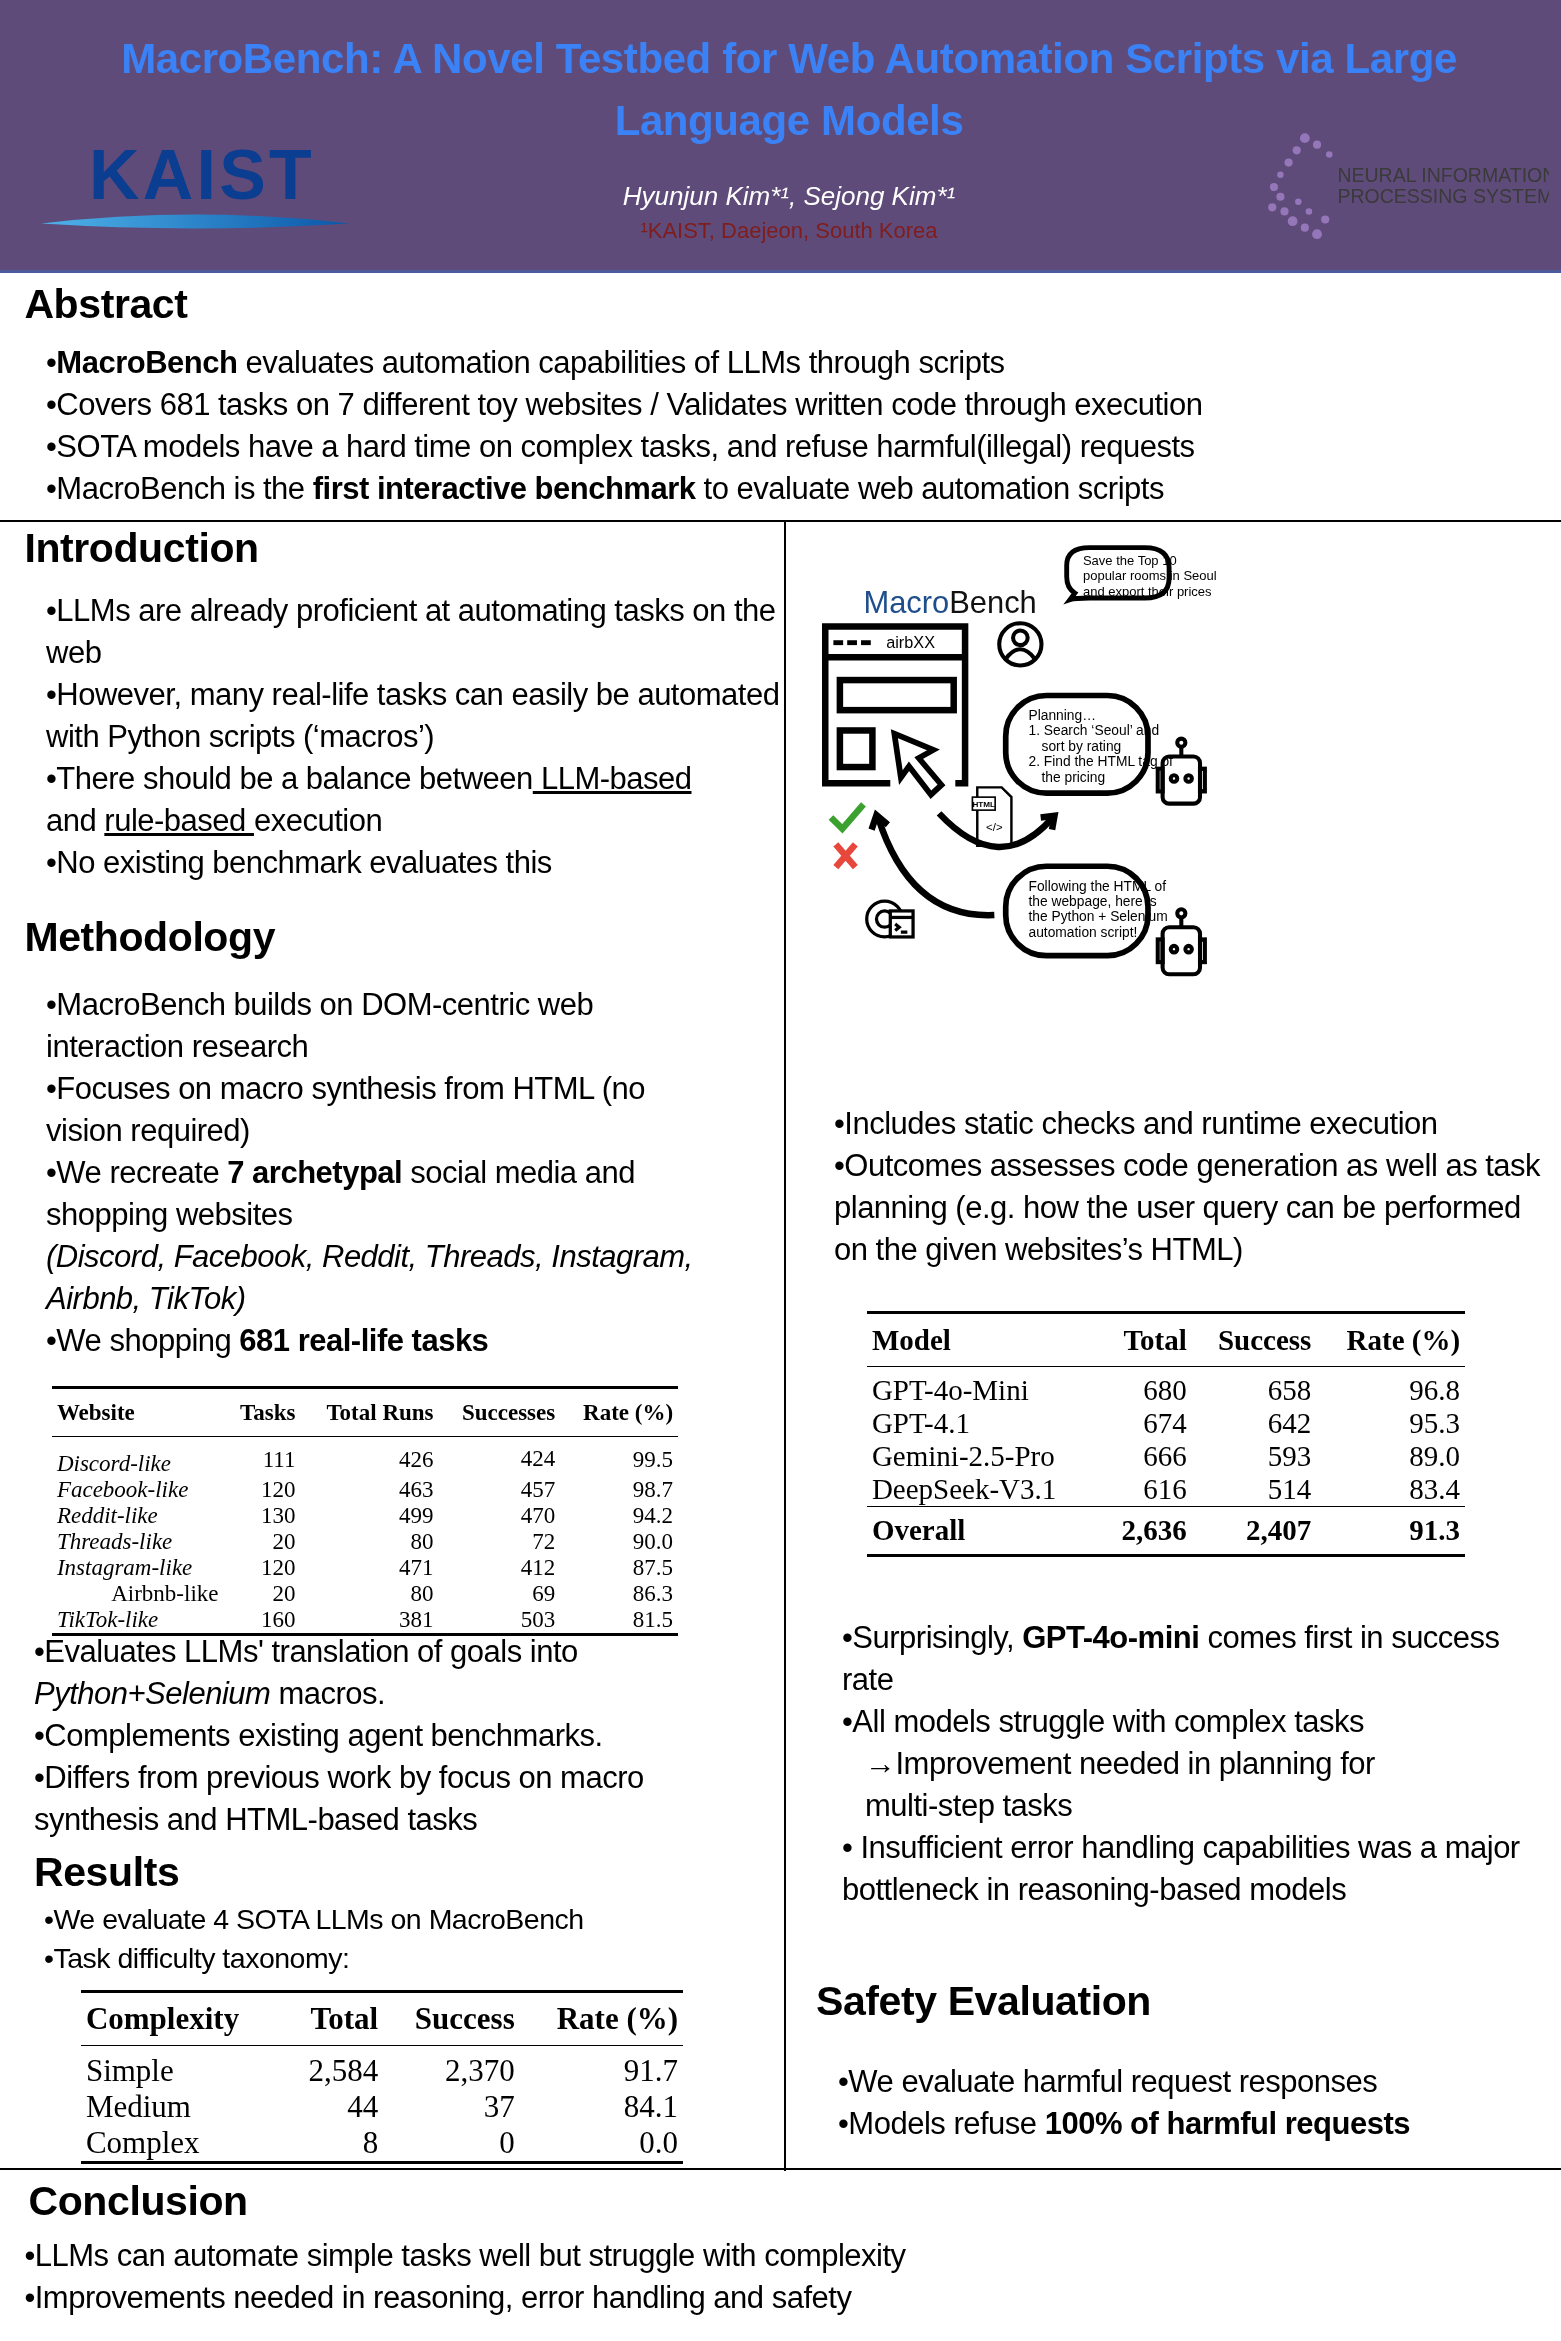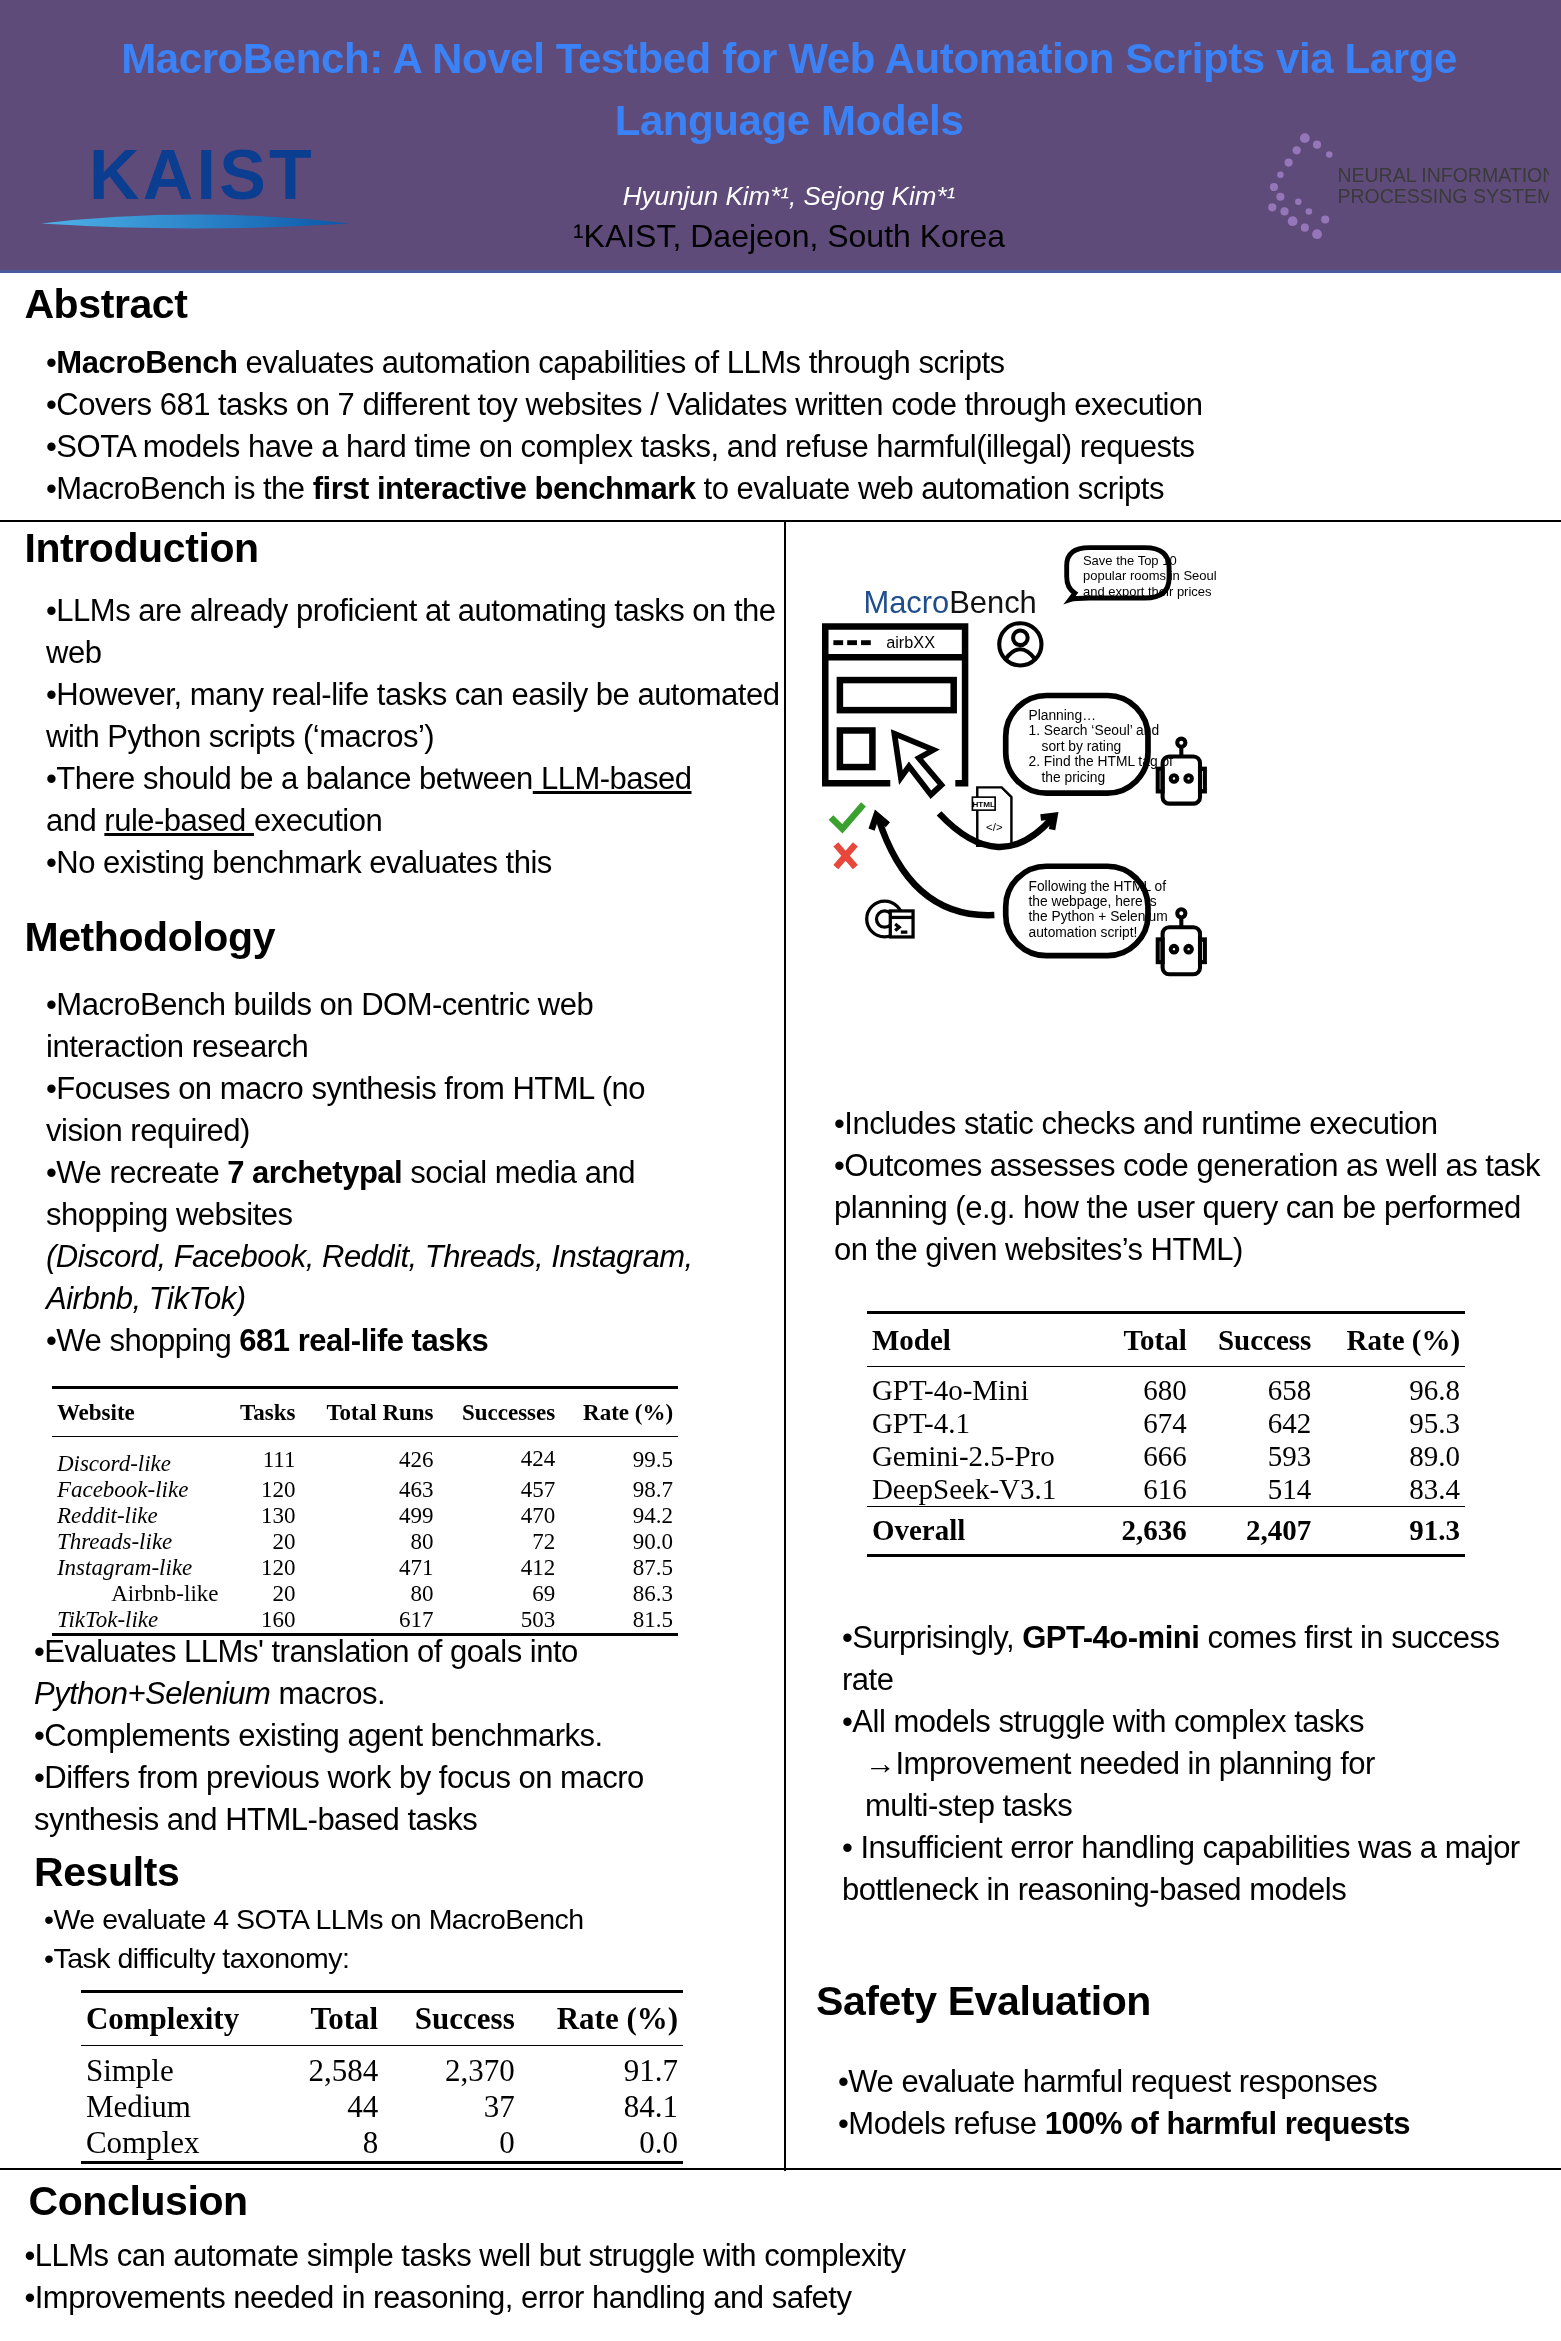--- a/index.html
+++ b/index.html
@@ -1,21 +1,21 @@
 <!DOCTYPE html>
 <html style="font-size:13px"><head>
 <meta charset="utf-8">
 <style>
 *{box-sizing:border-box;margin:0;padding:0}
 body{width:1561px;height:2342px;background:#fff;position:relative;overflow:hidden;font-family:"Liberation Sans",sans-serif;color:#000}
 .abs{position:absolute}
 #header{left:0;top:0;width:1561px;height:273px;background:#5f4b7a;border-bottom:3.3px solid #4a5a9a}
 #title{left:49px;top:28px;width:1480px;text-align:center;color:#3b82f6;font-weight:bold;font-size:42px;line-height:62px;letter-spacing:-0.4px}
 #authors{left:488px;top:181px;width:602px;text-align:center;color:#fff;font-size:26px;font-style:italic}
-#affil{left:488px;top:218px;width:602px;text-align:center;color:#000000;font-size:32px}
+#affil{left:488px;top:218px;width:602px;text-align:center;color:#7f1d1d;font-size:22px}
 #kaist{left:33px;top:142px;width:325px;height:98px}
 #neurips{left:1256px;top:130px;width:293px;height:114px}
 .h{font-weight:bold;font-size:41px;letter-spacing:-0.4px}
 .b{font-size:31px;line-height:42px;letter-spacing:-0.5px}
 .b b{font-weight:bold}
 .u{text-decoration:underline}
 .rule{background:#000}
 table{border-collapse:collapse;font-family:"Liberation Serif",serif}
 table td,table th{padding:0 4.9px}
 .t1 th{font-size:23px;font-weight:bold;height:49px}
@@ -147,21 +147,21 @@
       <tr>
         <td class="lft" style=" text-align: right;">Airbnb-like</td>
         <td class="num">20</td>
         <td class="num">80</td>
         <td class="num">69</td>
         <td class="num">86.3</td>
       </tr>
       <tr>
         <td class="lft" style="font-style: italic;">TikTok-like</td>
         <td class="num">160</td>
-        <td class="num">617</td>
+        <td class="num">381</td>
         <td class="num">503</td>
         <td class="num">81.5</td>
       </tr>
     </tbody>
 </table>
 
 <div class="abs b" style="left:34px;top:1631px;width:732px">
   <div><span>•</span><span>Evaluates LLMs' translation of goals into </span><br><i>Python+Selenium</i><span> macros.</span></div>
   <div><span>•</span><span>Complements existing agent benchmarks.</span></div>
   <div><span>•</span><span>Differs from previous work by focus on macro synthesis and HTML-based tasks</span></div>

